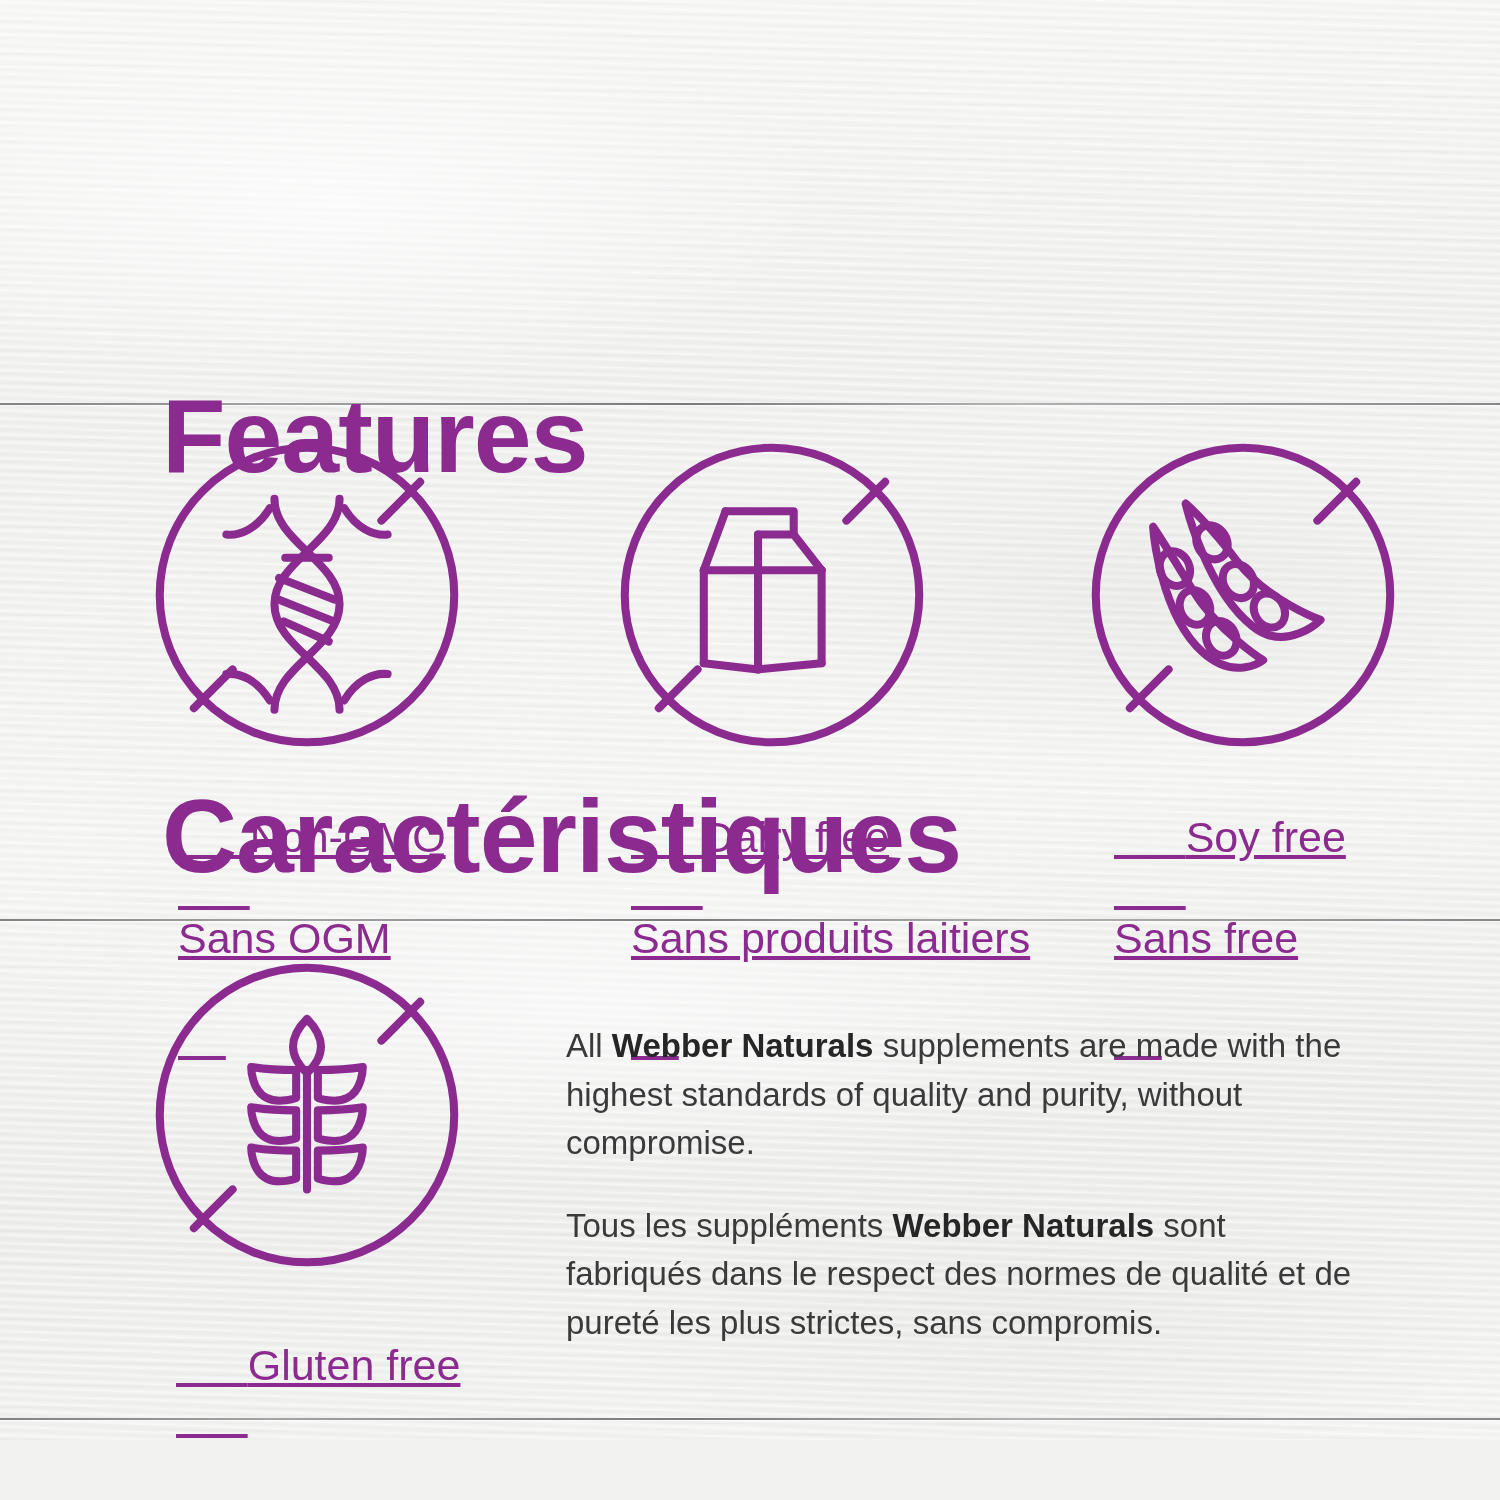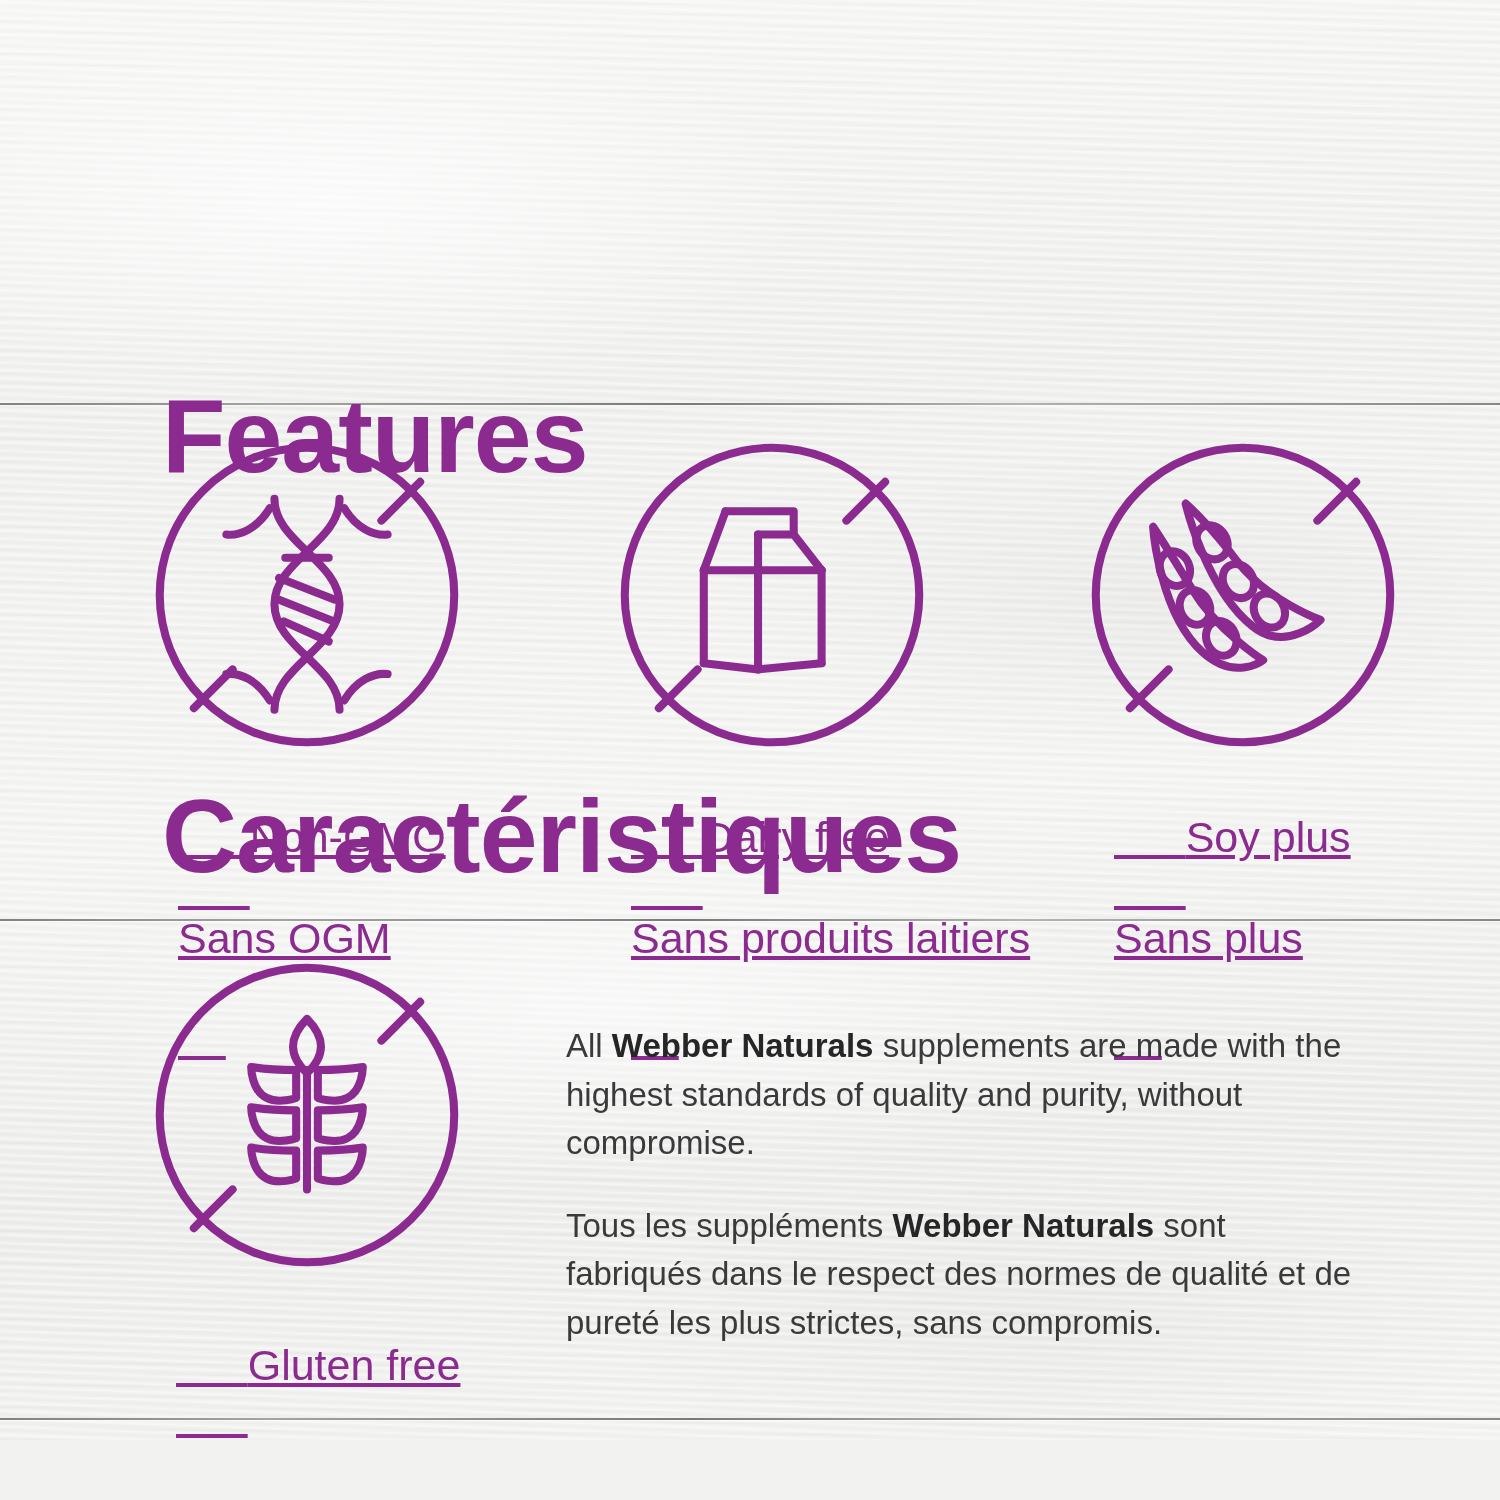--- a/index.html
+++ b/index.html
@@ -166,22 +166,22 @@
         <ellipse cx="117" cy="110" rx="9.5" ry="11.5" transform="rotate(-32 117 110)"></ellipse>
 
         <path d="M42 56 C42 56, 46 112, 74 137 C95 156, 113 142, 113 142
                  C113 142, 84 124, 67 96 C50 68, 42 56, 42 56 Z"></path>
         <ellipse cx="56" cy="83" rx="9.5" ry="11.5" transform="rotate(-24 56 83)"></ellipse>
         <ellipse cx="69" cy="108" rx="9.5" ry="11.5" transform="rotate(-24 69 108)"></ellipse>
         <ellipse cx="86" cy="128" rx="9.5" ry="11.5" transform="rotate(-24 86 128)"></ellipse>
       </svg>
     </div>
     <div class="badge-label" style="left:26px;top:322px">
-      <span>Soy plus</span>
-      <span class="l2">Sans plus</span>
+      <span>Soy free</span>
+      <span class="l2">Sans free</span>
     </div>
   </div>
 
   <div class="badge" style="left:152px;top:960px;width:420px;height:430px">
     <div class="circle-wrap">
       <svg width="310" height="310" viewBox="0 0 200 200" fill="none" stroke="#8B2A8F" stroke-width="5.2" stroke-linecap="round" stroke-linejoin="round">
         <circle cx="100" cy="100" r="95"></circle>
         <line x1="27" y1="173" x2="52" y2="148"></line>
         <line x1="148" y1="52" x2="173" y2="27"></line>
 

